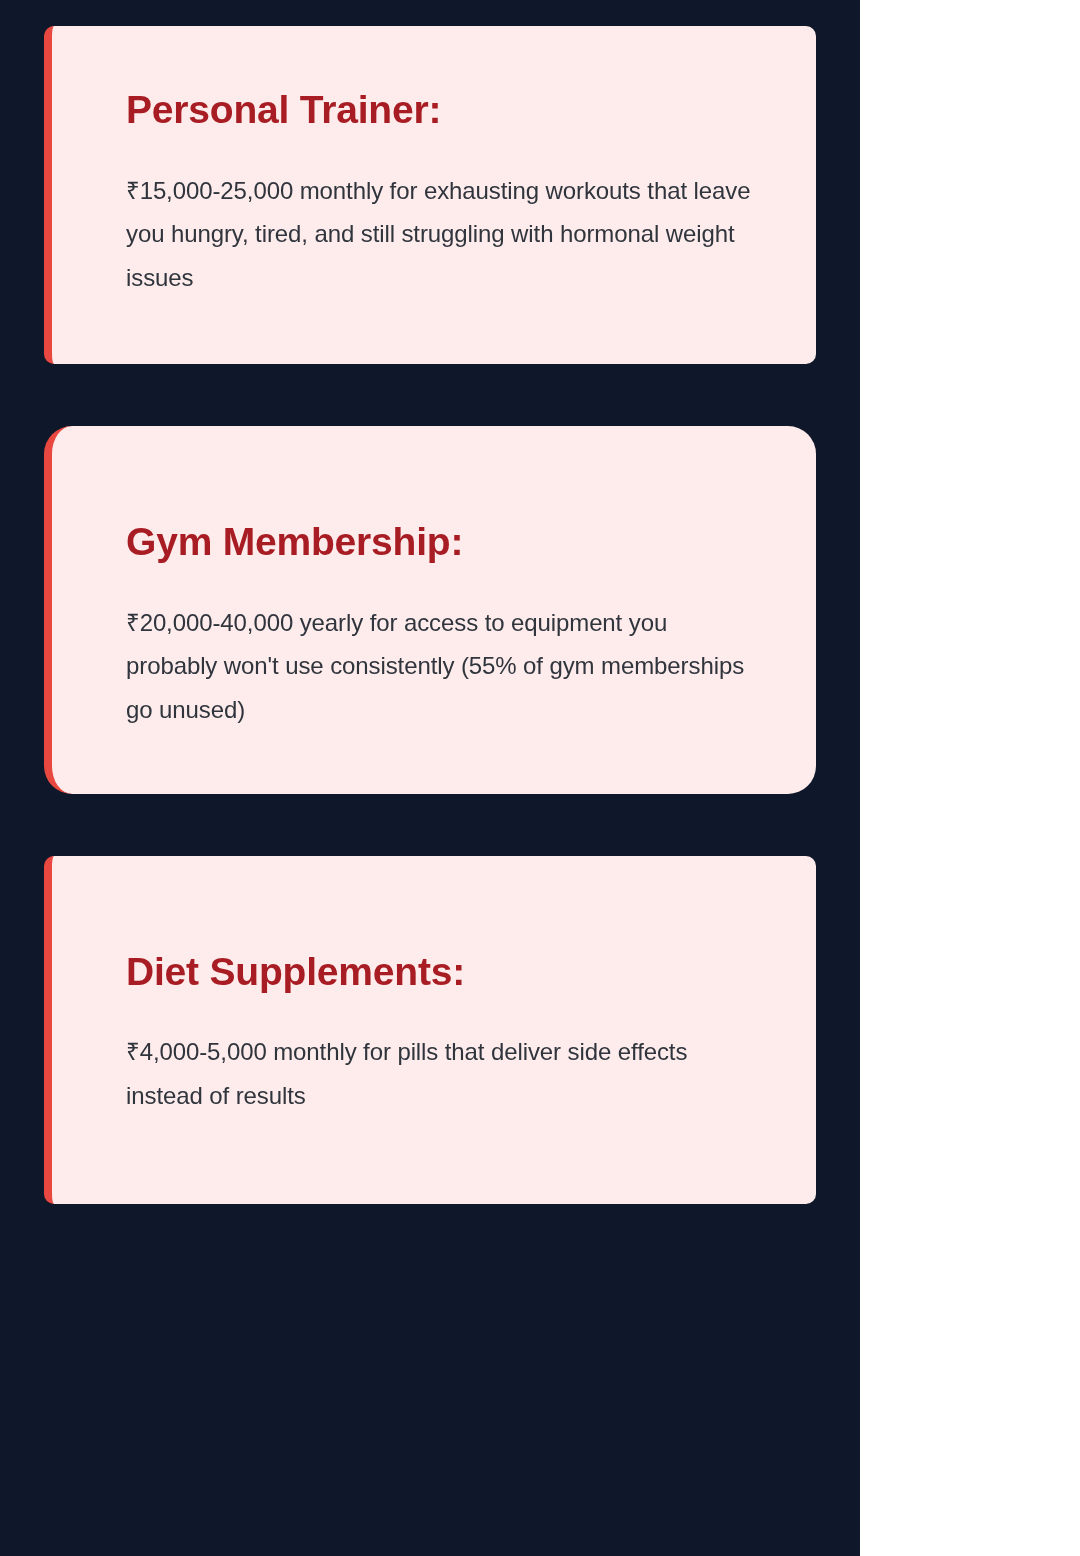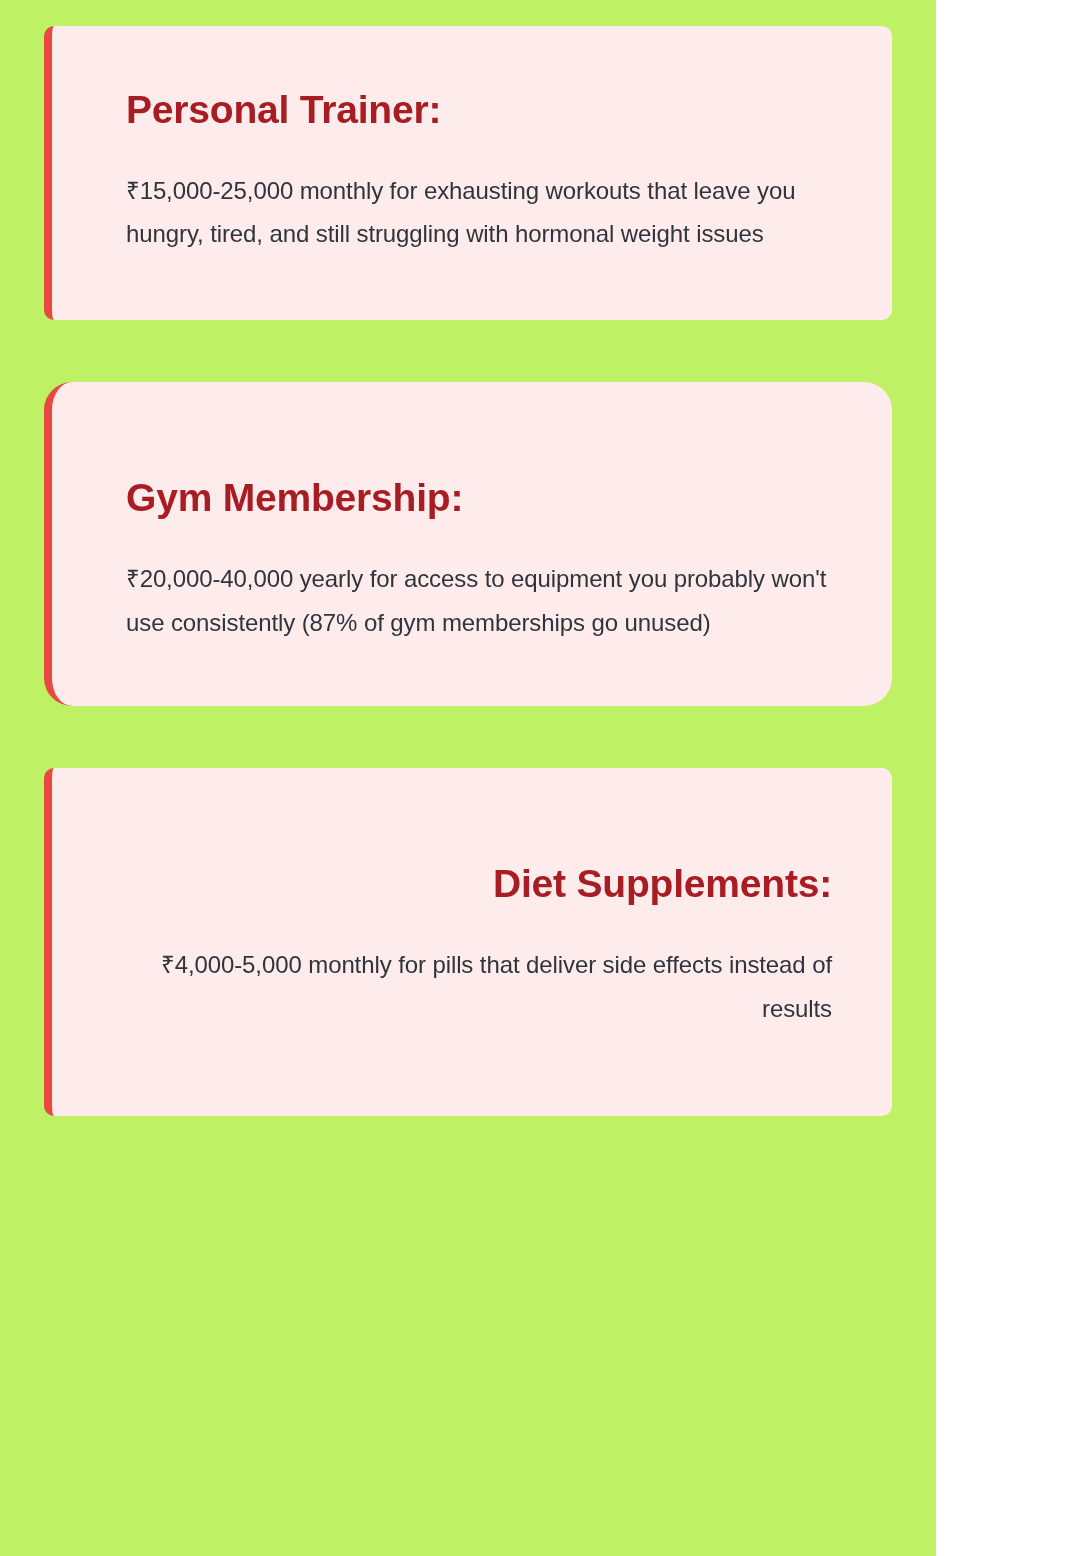--- a/index.html
+++ b/index.html
@@ -7,25 +7,25 @@
     padding: 0;
     background: #ffffff;
   }
   body {
     width: 1080px;
     min-height: 1556px;
     font-family: "Liberation Sans", sans-serif;
     -webkit-font-smoothing: antialiased;
   }
   .page {
-    width: 936px;
+    width: 860px;
     min-height: 1556px;
     box-sizing: border-box;
     padding: 26px 44px 0 44px;
-    background: #bef264;
+    background: #0f172a;
   }
   .cost-card {
     position: relative;
     background: #fdeceb;
     border-radius: 10px;
     border-left: 8px solid #e8483f;
     box-sizing: border-box;
     padding: 58px 60px 58px 74px;
     margin-bottom: 62px;
     overflow: hidden;
@@ -44,35 +44,35 @@
   .card-body {
     color: #30353d;
     font-size: 24px;
     line-height: 1.82;
     margin: 0;
     letter-spacing: -0.1px;
     max-width: 860px;
   }
   .card-1 { padding-top: 60px; padding-bottom: 64px; }
   .card-2 { padding-top: 92px; padding-bottom: 62px; border-radius: 28px; }
-  .card-3 { padding-top: 92px; padding-bottom: 86px; text-align: right; }
+  .card-3 { padding-top: 92px; padding-bottom: 86px; }
 </style>
 </head>
 <body>
 
 <div class="page">
 
   <div class="cost-card card-1">
     <h2 class="card-title">Personal Trainer:</h2>
     <p class="card-body">₹15,000-25,000 monthly for exhausting workouts that leave you hungry, tired, and still struggling with hormonal weight issues</p>
   </div>
 
   <div class="cost-card card-2">
     <h2 class="card-title">Gym Membership:</h2>
-    <p class="card-body">₹20,000-40,000 yearly for access to equipment you probably won't use consistently (87% of gym memberships go unused)</p>
+    <p class="card-body">₹20,000-40,000 yearly for access to equipment you probably won't use consistently (55% of gym memberships go unused)</p>
   </div>
 
   <div class="cost-card card-3">
     <h2 class="card-title">Diet Supplements:</h2>
     <p class="card-body">₹4,000-5,000 monthly for pills that deliver side effects instead of results</p>
   </div>
 
 </div>
 
 </body></html>

